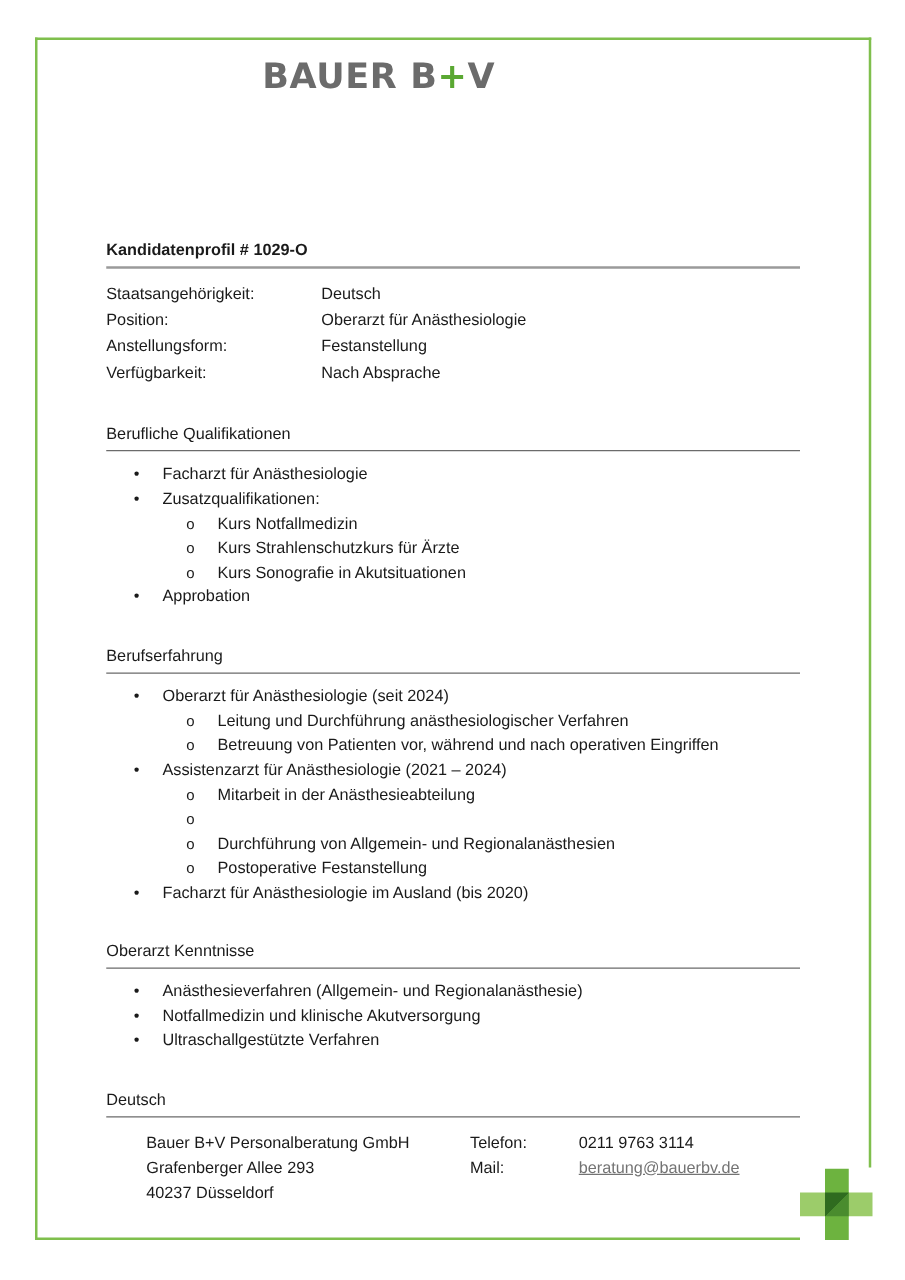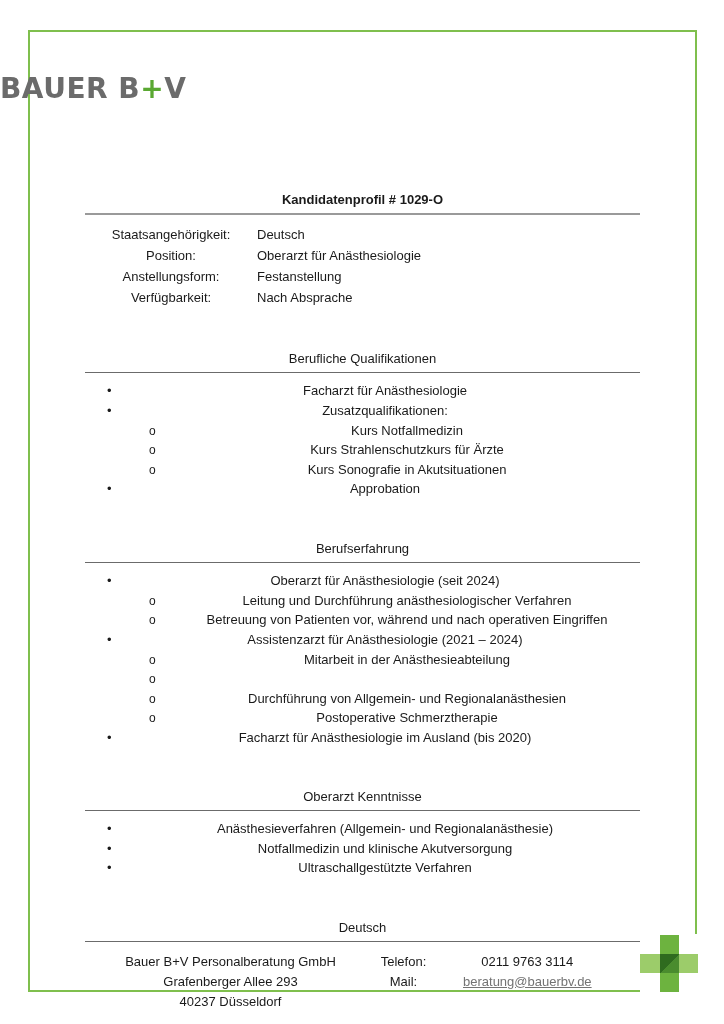--- a/index.html
+++ b/index.html
@@ -12,35 +12,35 @@
     .frame-right { position: absolute; left: 695px; top: 30px; width: 2px; height: 904px; background: #7fbf4d; }
     .frame-bottom { position: absolute; left: 28px; top: 990px; width: 612px; height: 2px; background: #7fbf4d; }
 
     .cross { position: absolute; left: 640px; top: 935px; width: 58px; height: 57px; }
     .cross .v { position: absolute; left: 20px; top: 0; width: 19px; height: 57px; background: #6db33f; }
     .cross .h { position: absolute; left: 0; top: 19px; width: 58px; height: 19px; background: #9ccc6a; }
     .cross .c { position: absolute; left: 20px; top: 19px; width: 19px; height: 19px;
       background: linear-gradient(135deg, #2f6b1f 0%, #2f6b1f 50%, #4a8c2e 50%, #4a8c2e 100%); }
 
     .logo {
-      position: absolute; left: 0; top: 72px; width: 606px; text-align: left;
+      position: absolute; left: 0; top: 44px; width: 606px; text-align: center;
       font-family: "DejaVu Sans", sans-serif; font-weight: bold; font-size: 28px; color: #6b6b6b; letter-spacing: 0.5px;
     }
     .logo .plus { color: #5aa832; }
 
-    .content { position: absolute; left: 85px; top: 190px; width: 555px; font-size: 13px; line-height: 20px; text-align: center; }
+    .content { position: absolute; left: 85px; top: 190px; width: 555px; font-size: 13px; line-height: 20px; }
     .title { font-weight: bold; font-size: 13px; }
     .rule { height: 1px; background: #6b6b6b; margin-top: 3px; }
     .rule.thick { height: 2px; background: #9a9a9a; }
 
     .kv { margin-top: 10px; }
     .kv-row { display: flex; height: 21px; }
     .kv-row .k { width: 172px; }
 
-    .section-title { margin-top: 40px; font-size: 13px; }
+    .section-title { margin-top: 28px; font-size: 13px; }
     ul.l1 { list-style: none; margin: 8px 0 0 0; padding: 0; }
     ul.l1 > li { position: relative; padding-left: 45px; height: 19.5px; }
     ul.l1 > li.has-sub { height: auto; }
     ul.l1 > li > .bul { position: absolute; left: 22px; top: 0; }
     ul.l2 { list-style: none; margin: 0; padding: 0; }
     ul.l2 > li { position: relative; padding-left: 89px; margin-left: -45px; height: 19.5px; }
     ul.l2 > li > .bul { position: absolute; left: 64px; top: 0; font-size: 12px; }
 
     .contact { display: flex; margin-top: 10px; }
     .contact .addr { width: 259px; }
@@ -110,21 +110,21 @@
       <ul class="l2">
         <li><span class="bul">o</span><span>Leitung und Durchführung anästhesiologischer Verfahren</span></li>
         <li><span class="bul">o</span><span>Betreuung von Patienten vor, während und nach operativen Eingriffen</span></li>
       </ul>
     </li>
     <li class="has-sub"><span class="bul">•</span><span>Assistenzarzt für Anästhesiologie (2021 – 2024)</span>
       <ul class="l2">
         <li><span class="bul">o</span><span>Mitarbeit in der Anästhesieabteilung</span></li>
         <li><span class="bul">o</span></li>
         <li><span class="bul">o</span><span>Durchführung von Allgemein- und Regionalanästhesien</span></li>
-        <li><span class="bul">o</span><span>Postoperative Schmerztherapie</span></li>
+        <li><span class="bul">o</span><span>Postoperative Festanstellung</span></li>
       </ul>
     </li>
     <li><span class="bul">•</span><span>Facharzt für Anästhesiologie im Ausland (bis 2020)</span></li>
   </ul>
 
   <div class="section-title">Oberarzt Kenntnisse</div>
   <div class="rule"></div>
   <ul class="l1">
     <li><span class="bul">•</span><span>Anästhesieverfahren (Allgemein- und Regionalanästhesie)</span></li>
     <li><span class="bul">•</span><span>Notfallmedizin und klinische Akutversorgung</span></li>

